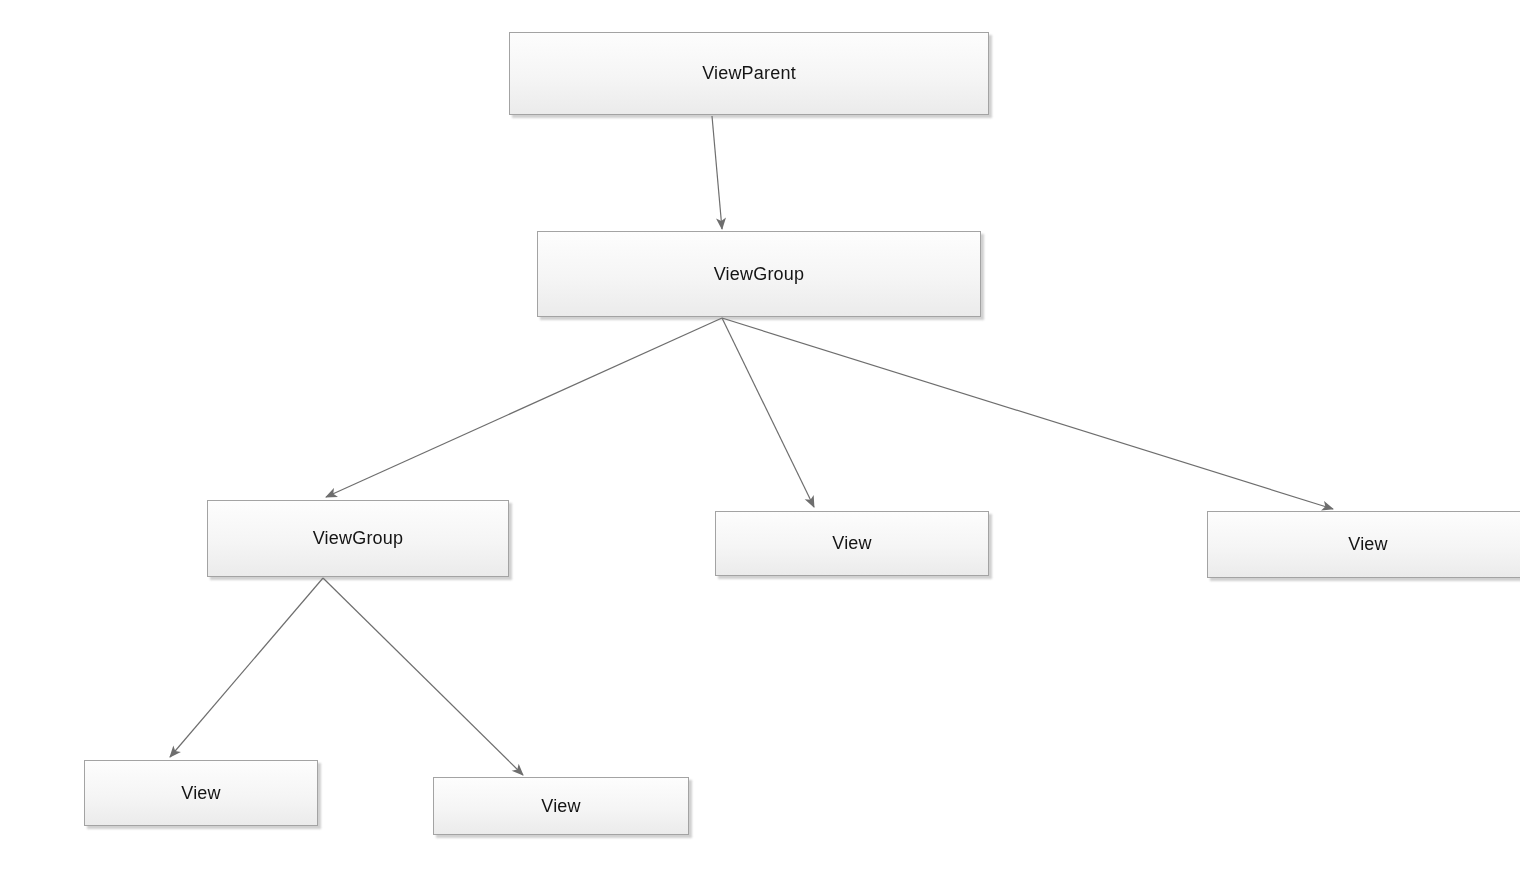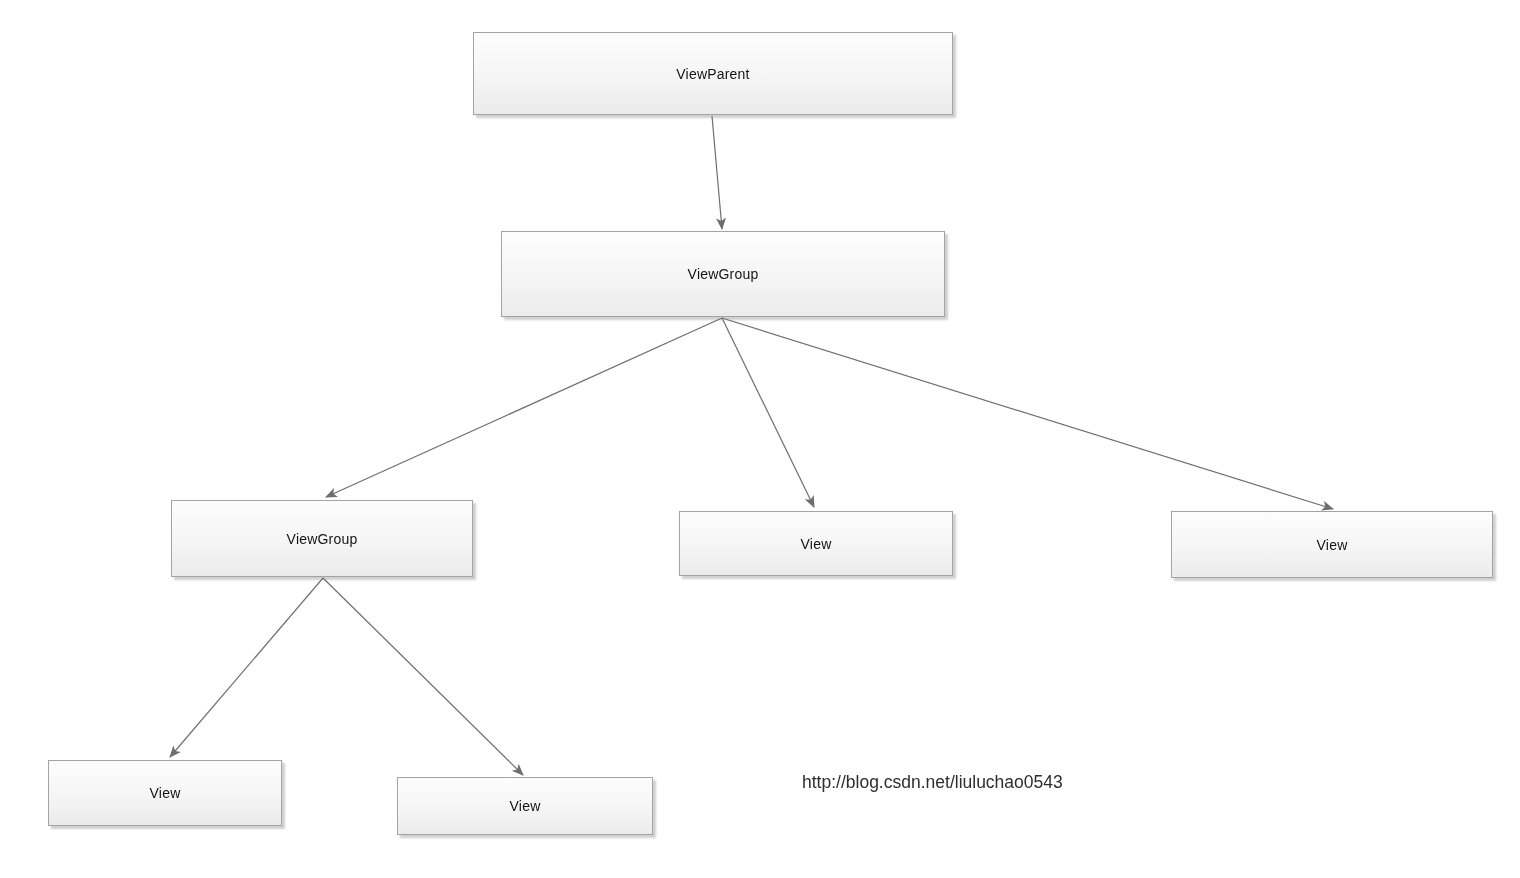--- a/index.html
+++ b/index.html
@@ -25,23 +25,24 @@
   }
   .node {
     position: absolute;
     box-sizing: border-box;
     border: 1px solid #a3a3a3;
     background: linear-gradient(to bottom, #fdfdfd 0%, #f5f5f5 55%, #ebebeb 100%);
     box-shadow: 3px 3px 2px rgba(120, 120, 120, 0.35);
     display: flex;
     align-items: center;
     justify-content: center;
-    font-size: 14px;
+    font-size: 18px;
     color: #141414;
     letter-spacing: 0.2px;
+    margin-left: 36px;
   }
   .node-viewparent   { left: 473px;  top: 32px;  width: 480px; height: 83px; }
   .node-viewgroup-l2 { left: 501px;  top: 231px; width: 444px; height: 86px; }
   .node-viewgroup-l3 { left: 171px;  top: 500px; width: 302px; height: 77px; }
   .node-view-l3-mid  { left: 679px;  top: 511px; width: 274px; height: 65px; }
   .node-view-l3-right{ left: 1171px; top: 511px; width: 322px; height: 67px; }
   .node-view-l4-left { left: 48px;   top: 760px; width: 234px; height: 66px; }
   .node-view-l4-right{ left: 397px;  top: 777px; width: 256px; height: 58px; }
   .watermark {
     position: absolute;
@@ -92,15 +93,14 @@
   </div>
 
   <div class="node node-view-l4-left">
     <span>View</span>
   </div>
 
   <div class="node node-view-l4-right">
     <span>View</span>
   </div>
 
-  <div class="watermark">http://blog.csdn.net/liuluchao0543</div>
 
 </div>
 
 </body></html>

